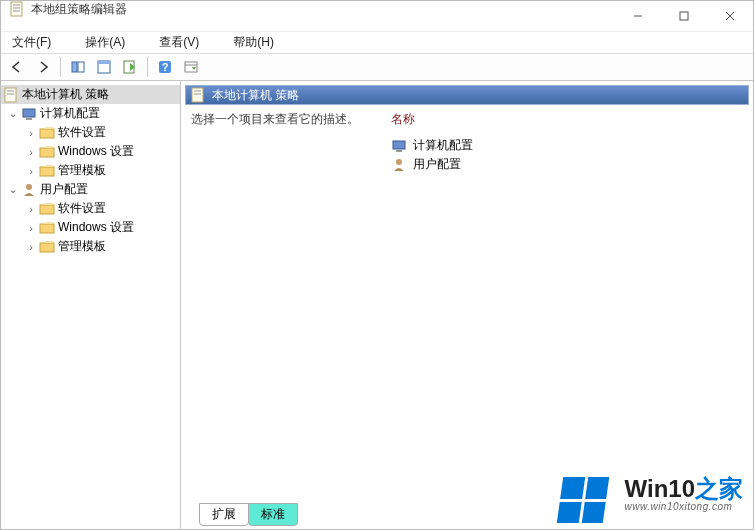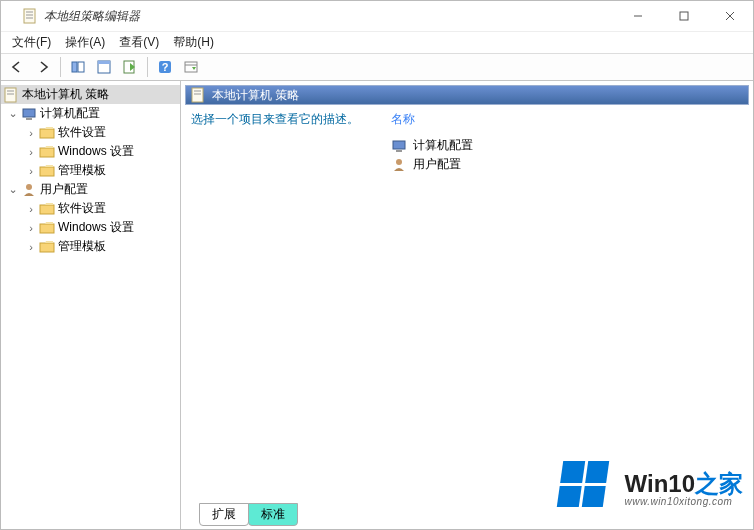--- a/index.html
+++ b/index.html
@@ -1,48 +1,48 @@
 <!DOCTYPE html>
 <html><head>
   <meta charset="utf-8">
   <style>
     * { box-sizing: border-box; margin:0; padding:0; font-family:"Microsoft YaHei","Segoe UI",sans-serif; }
     body { width:754px; height:530px; background:#fff; position:relative; border:1px solid #bbb; }
-    .titlebar { height:30px; display:flex; align-items:center; padding-left:21px;font-style:italic; }
+    .titlebar { height:30px; display:flex; align-items:flex-start; padding-left:8px; }
     .titlebar .title { font-size:12px; color:#333; }
     .titlebar .icon { margin-right:6px; }
     .win-controls { margin-left:auto; display:flex; }
     .win-btn { width:46px; height:30px; display:flex; align-items:center; justify-content:center; color:#555; font-size:11px; }
-    .menubar { height:22px; display:flex; align-items:center; padding:0 4px; font-size:12px; color:#222; border-top:1px solid #eee;}
+    .menubar { height:22px; display:flex; align-items:center; padding:0 4px; font-size:12px; color:#222; border-top:1px solid #eee;gap:20px;}
     .menu-item { padding:2px 7px; }
     .toolbar { height:28px; border-top:1px solid #ddd; border-bottom:1px solid #c5c5c5; display:flex; align-items:center; padding:0 4px; gap:2px; background:#fdfdfd; }
     .tb-btn { width:24px; height:24px; display:flex; align-items:center; justify-content:center; }
     .tb-sep { width:1px; height:20px; background:#ccc; margin:0 3px; }
     .main { display:flex; height:calc(100% - 30px - 22px - 28px); }
     .tree-pane { width:180px; border-right:1px solid #c5c5c5; padding:4px 0; font-size:12px; overflow:auto; }
     .tree-node { display:flex; align-items:center; padding:1px 2px; white-space:nowrap; cursor:default; }
     .tree-node.selected { background:#dcdcdc; }
     .expander { width:12px; text-align:center; color:#666; font-size:11px; margin-right:2px; }
     .indent0 { padding-left:2px; }
     .indent1 { padding-left:6px; }
     .indent2 { padding-left:24px; }
     .node-label { margin-left:3px; }
     .right-pane { flex:1; display:flex; flex-direction:column; position:relative; }
     .header-bar { height:20px; background:linear-gradient(#6a8fd1,#416aa3); border:1px solid #9aaed0; margin:4px 4px 6px 4px; display:flex; align-items:center; padding:0 4px; color:#fff; font-size:12px; }
     .header-bar .icon { margin-right:6px; }
     .content-area { flex:1; display:flex; padding:0 10px; font-size:12px; }
-    .desc-col { width:200px; color:#0369a1; }
+    .desc-col { width:200px; color:#404040; }
     .list-col { flex:1; }
-    .col-header { color:#3b82f6; margin-bottom:8px; }
+    .col-header { color:#7f1d1d; margin-bottom:8px; }
     .list-item { display:flex; align-items:center; padding:1px 0; }
     .list-item .icon { margin-right:6px; }
     .tab-strip { height:22px; display:flex; align-items:flex-start; padding-left:18px; border-top:1px; margin-top:auto; margin-bottom:4px; font-size:12px; }
     .tab { padding:2px 12px; border:1px solid #aaa; border-top-left-radius:0; border-bottom-left-radius:4px; border-bottom-right-radius:4px; background:#fff; position:relative; top:0px; margin-right:-1px; }
     .tab.inactive { background:#5eead4; }
-    .watermark { position:absolute; right:10px; bottom:22px; display:flex; align-items:flex-end; gap:19px; }
+    .watermark { position:absolute; right:10px; bottom:6px; display:flex; align-items:flex-start; gap:19px; }
     .winlogo { display:grid; grid-template-columns:1fr 1fr; grid-template-rows:1fr 1fr; gap:3px; width:46px; height:46px; transform:skewX(-8deg); }
     .winlogo div { background:#0078d7; }
     .wm-text { font-size:24px; font-weight:bold; color:#222; line-height:1; }
     .wm-text span.zhi { color:#0078d7; }
     .wm-url { font-size:10px; color:#666; letter-spacing:0.5px;font-style:italic; }
     
     .svg-icon { width:16px; height:16px; display:inline-block; vertical-align:middle; }
     .folder-icon rect { fill:#f8d477; stroke:#c9a33a; }
     .folder-icon polygon { fill:#f5e2a6; }
     .doc-icon rect.pg { fill:#fdfaef; stroke:#b8a86c; }

